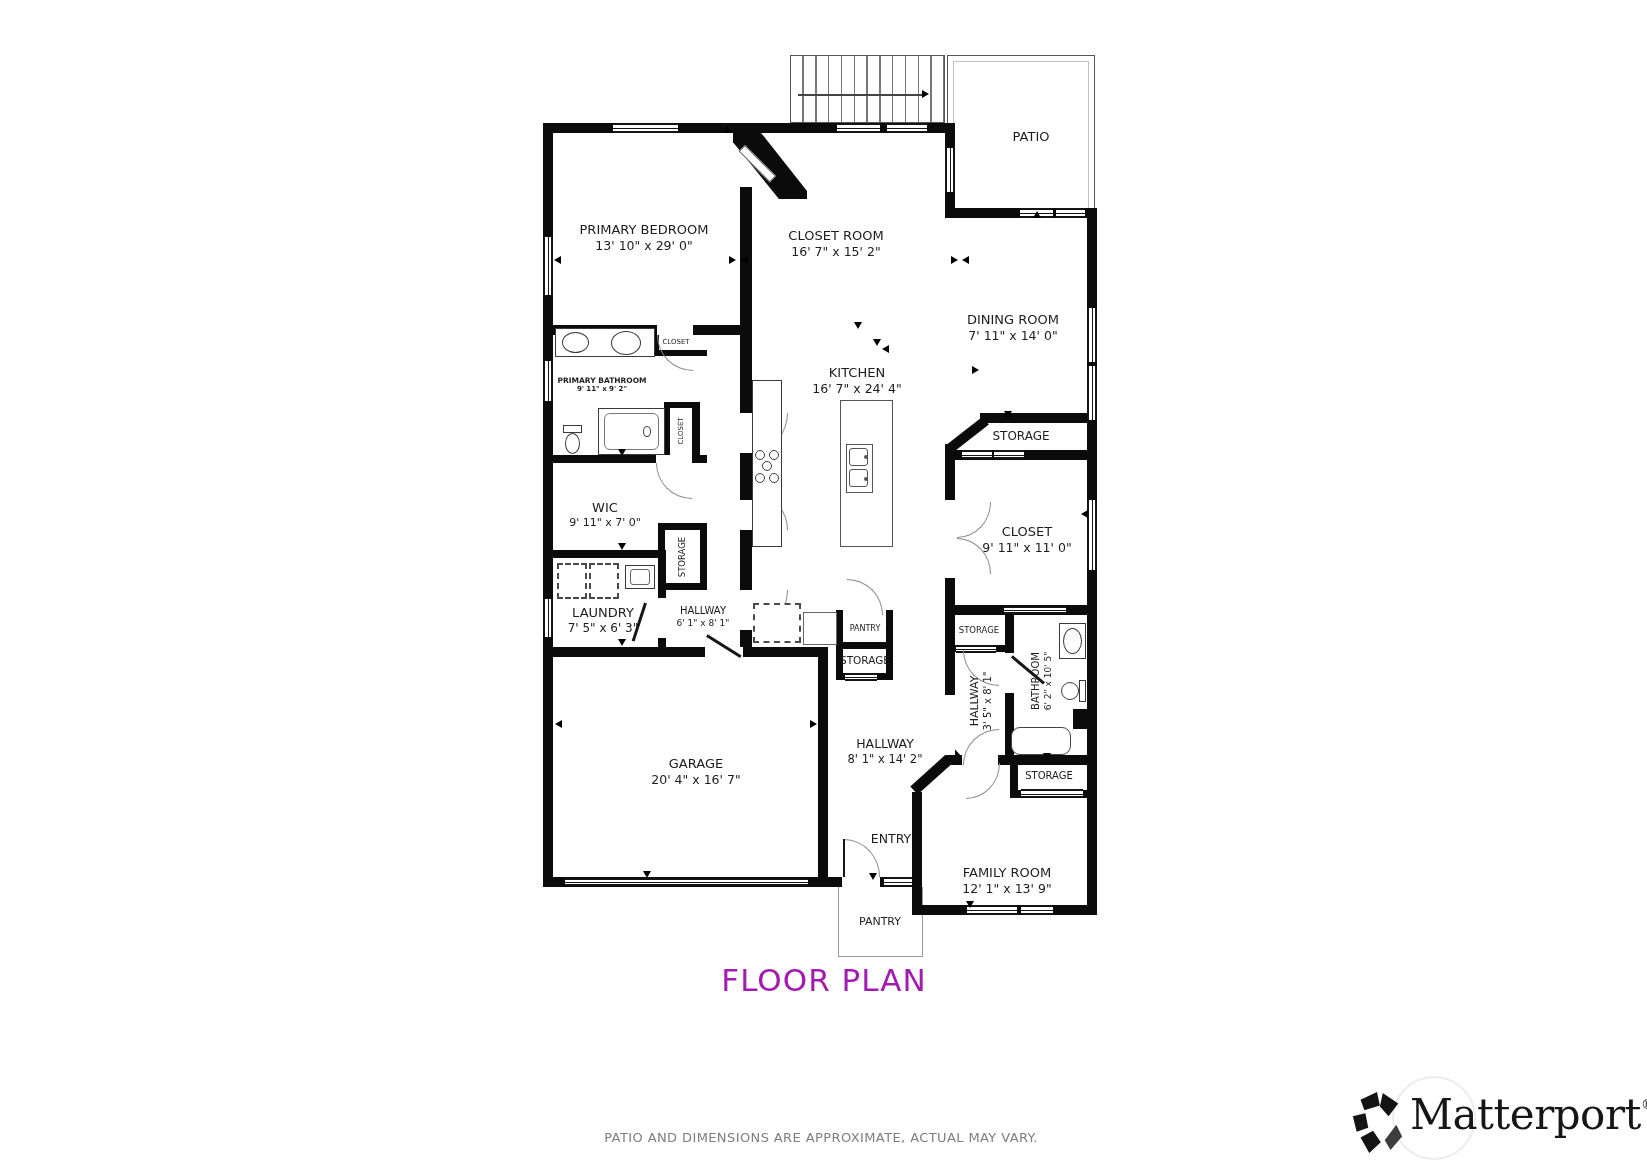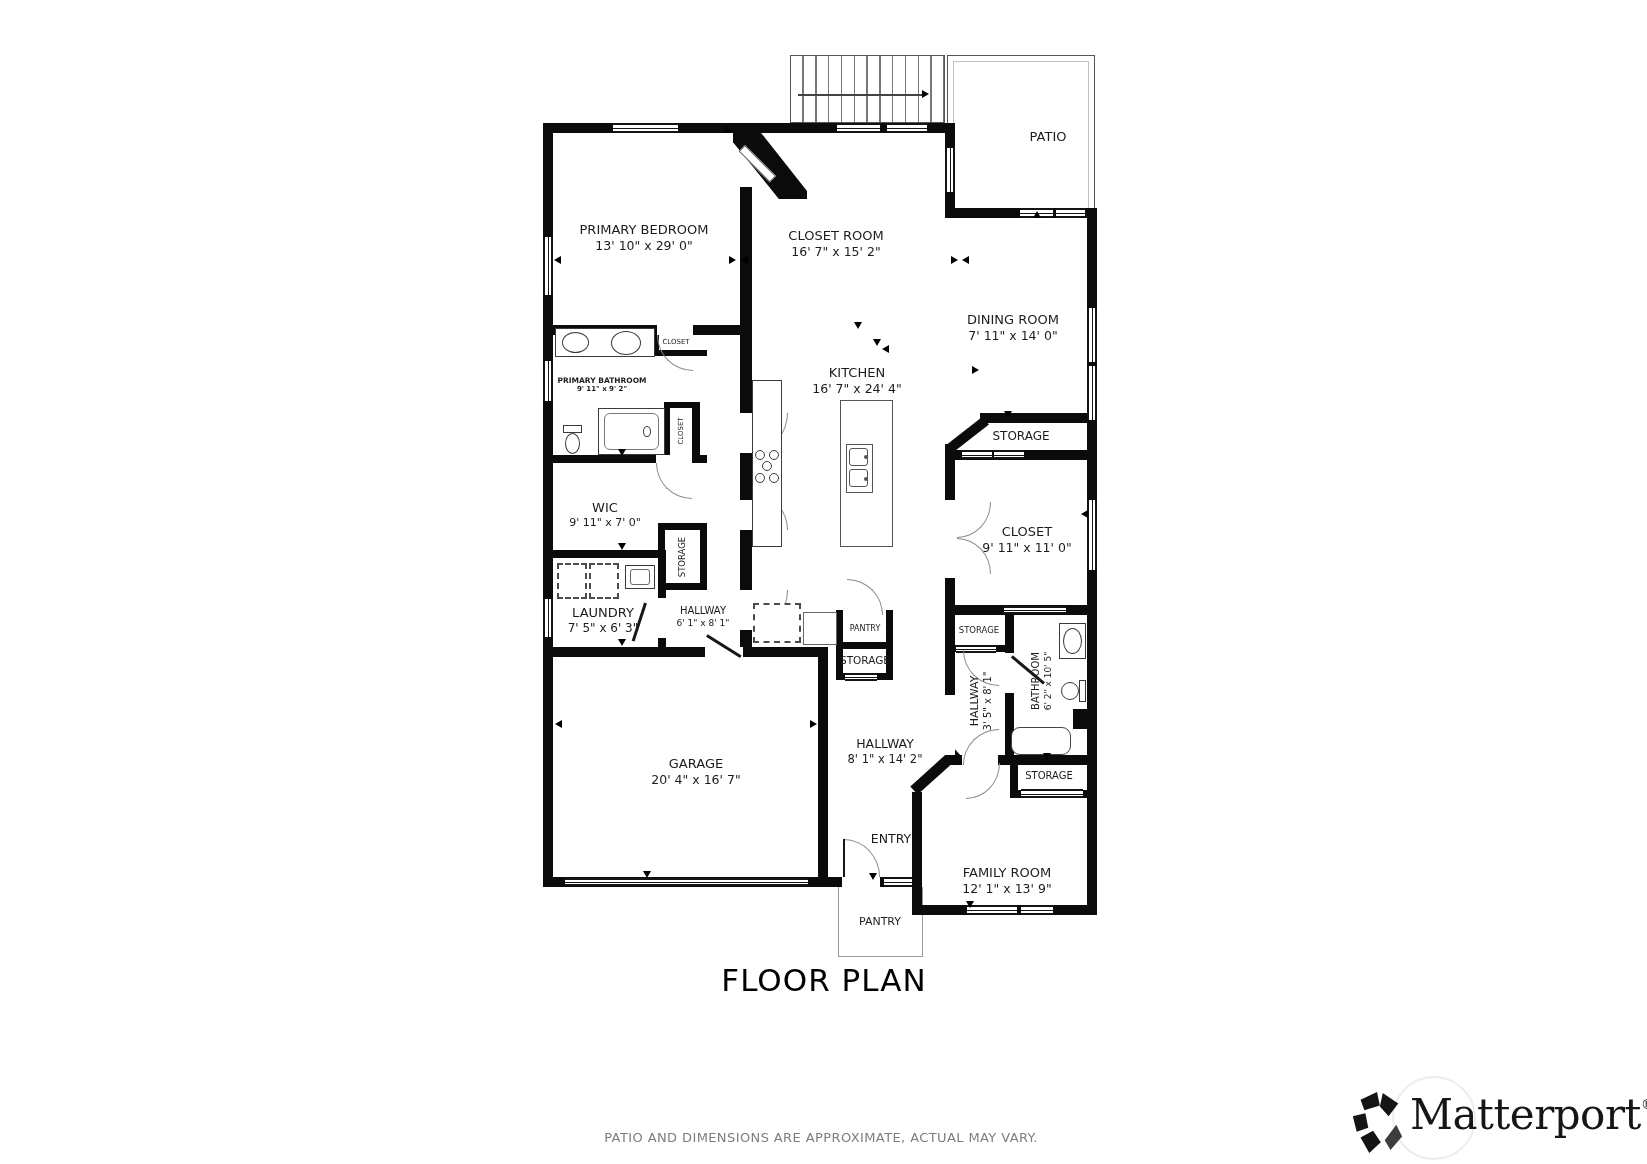--- a/index.html
+++ b/index.html
@@ -20,21 +20,21 @@
   .leaf{position:absolute;background:#161616;}
   .dash{position:absolute;background:#fff;border:2px dashed #4a4a4a;box-sizing:border-box;}
   .oval{position:absolute;border:1.5px solid #3a3a3a;border-radius:50%;box-sizing:border-box;background:#fff;}
   .m{position:absolute;width:0;height:0;}
   .tu{border-left:4px solid transparent;border-right:4px solid transparent;border-bottom:7px solid #000;}
   .td{border-left:4px solid transparent;border-right:4px solid transparent;border-top:7px solid #000;}
   .tl{border-top:4px solid transparent;border-bottom:4px solid transparent;border-right:7px solid #000;}
   .tr{border-top:4px solid transparent;border-bottom:4px solid transparent;border-left:7px solid #000;}
   #stairs{position:absolute;left:275px;top:10px;width:155px;height:68px;box-sizing:border-box;border:1.5px solid #555;
     background:repeating-linear-gradient(90deg,#fff 0 11.5px,#777 11.5px 12.8px);}
-  #title{position:absolute;left:824px;top:980px;transform:translate(-50%,-50%);font-size:31px;letter-spacing:1px;color:#000000;}
+  #title{position:absolute;left:824px;top:980px;transform:translate(-50%,-50%);font-size:31px;letter-spacing:1px;color:#a21caf;}
   #disclaimer{position:absolute;left:821px;top:1137px;transform:translate(-50%,-50%);font-size:13px;letter-spacing:.4px;color:#7e7e7e;}
   #brand{position:absolute;left:1340px;top:1076px;width:300px;height:86px;}
   #brand .ring{position:absolute;left:52px;top:0;width:84px;height:84px;border:2px solid #ededed;border-radius:50%;box-sizing:border-box;}
   #brand svg{position:absolute;left:7px;top:10px;}
   #brand .bt{position:absolute;left:70px;top:14px;font-family:"DejaVu Serif","Liberation Serif",serif;font-size:42px;color:#161616;letter-spacing:-.5px;}
   #brand .reg{font-size:13px;vertical-align:20px;}
 </style>
 </head>
 <body>
 
@@ -214,21 +214,21 @@
   </div>
 
   <div class="lbl" style="left:129px;top:193px;font-size:13px;">
     <div>PRIMARY BEDROOM</div>
     <div style="font-size:12.5px;">13' 10" x 29' 0"</div>
   </div>
   <div class="lbl" style="left:321px;top:199px;font-size:13px;">
     <div>CLOSET ROOM</div>
     <div style="font-size:12.5px;">16' 7" x 15' 2"</div>
   </div>
-  <div class="lbl" style="left:533px;top:92px;font-size:13px;">
+  <div class="lbl" style="left:516px;top:92px;font-size:13px;">
     <div>PATIO</div>
   </div>
   <div class="lbl" style="left:498px;top:283px;font-size:13px;">
     <div>DINING ROOM</div>
     <div style="font-size:12.5px;">7' 11" x 14' 0"</div>
   </div>
   <div class="lbl" style="left:342px;top:336px;font-size:13px;">
     <div>KITCHEN</div>
     <div style="font-size:12.5px;">16' 7" x 24' 4"</div>
   </div>

